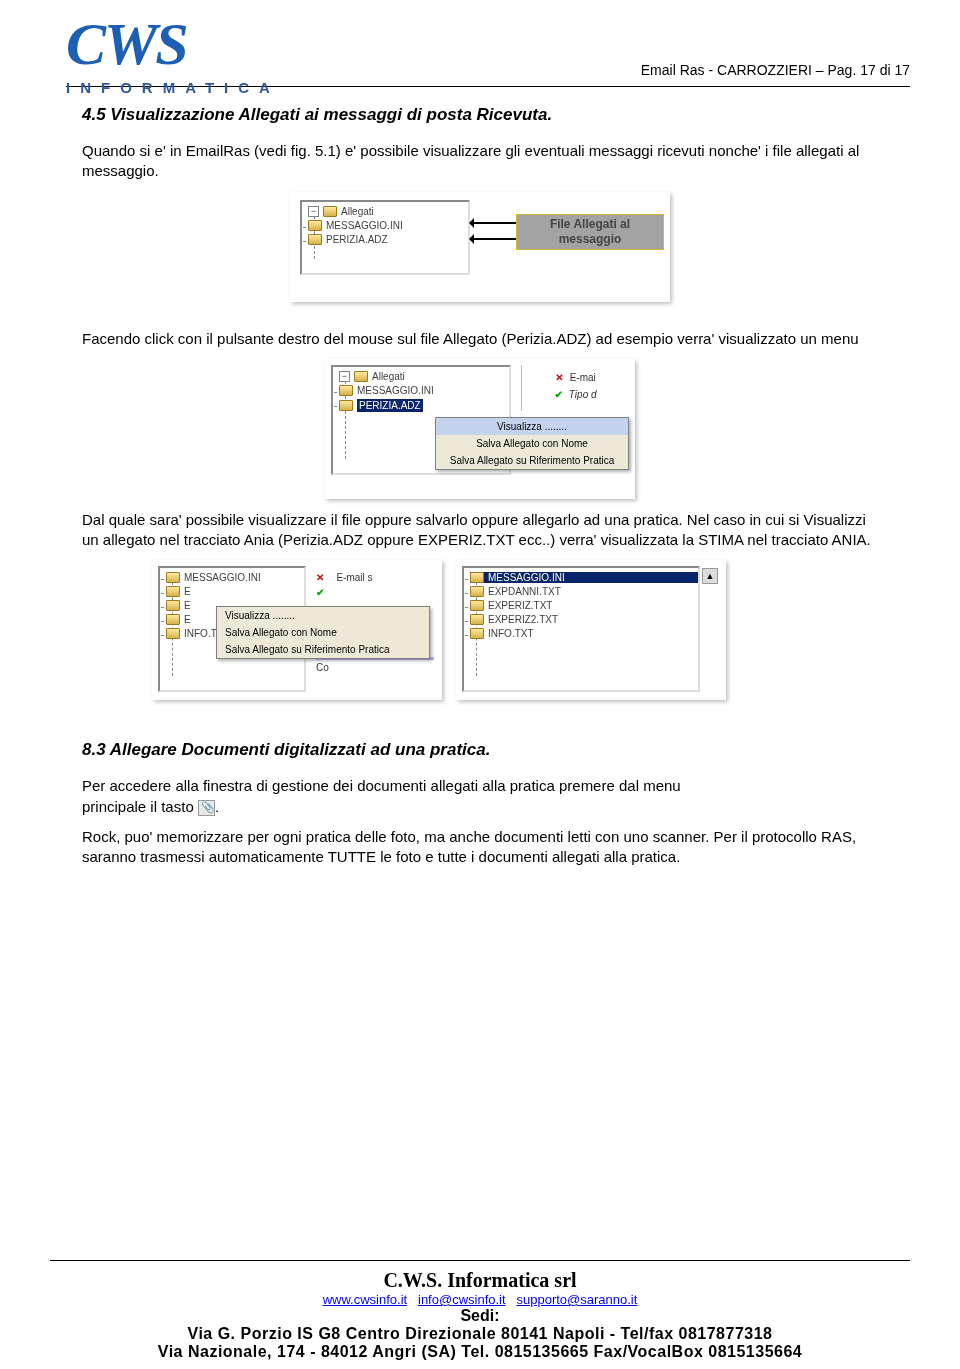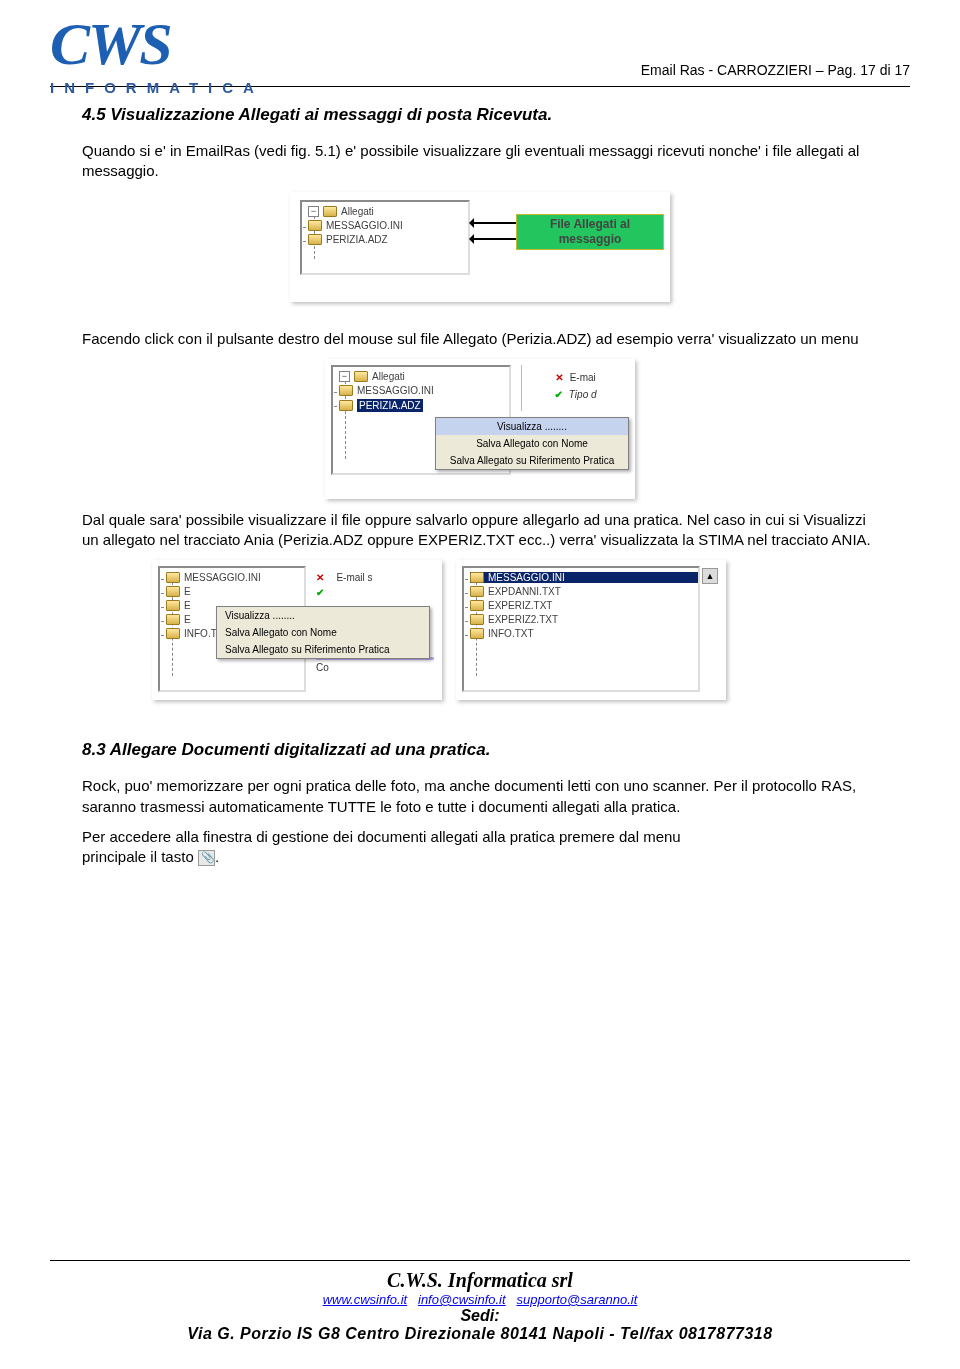--- a/index.html
+++ b/index.html
@@ -14,20 +14,21 @@
 }
 .page {
   padding: 10px 50px 0 50px;
 }
 .header {
   display: flex;
   justify-content: space-between;
   align-items: flex-end;
   border-bottom: 1px solid #000;
   padding-bottom: 6px;
+  margin-left: 16px;
 }
 .logo {
   width: 200px;
   height: 70px;
   position: relative;
 }
 .logo-cws {
   font-family: "Times New Roman", serif;
   font-size: 60px;
   font-weight: bold;
@@ -129,21 +130,21 @@
   content: "";
   position: absolute;
   left: -8px; top: -4px;
   border: 5px solid transparent;
   border-right-color: #000;
 }
 .callout {
   position: absolute;
   right: 6px; top: 22px;
   width: 148px; height: 36px;
-  background: #22c55e;
+  background: #a3a3a3;
   border: 1px solid #c9b82d;
   font-size: 12px;
   font-weight: bold;
   color: #444;
   display: flex; flex-direction: column;
   align-items: center; justify-content: center;
   line-height: 1.2;
 }
 .fig2-wrap { text-align: center; margin: 6px 0 8px 0; }
 .fig2 {
@@ -254,24 +255,23 @@
   vertical-align: middle;
   position: relative;
 }
 .clip-icon:before {
   content: "📎";
   font-size: 11px;
   position: absolute; left: 2px; top: -1px;
 }
 .footer {
   position: absolute;
-  left: 50px; right: 50px; bottom: 26px;
+  left: 50px; right: 50px; bottom: 8px;
   text-align: center;
   font-size: 13px;
-  font-style: italic;
 }
 .footer-line {
   border-top: 1px solid #000;
   margin-bottom: 8px;
 }
 .footer .title { font-weight: bold; font-family: "Times New Roman", serif; font-size: 20px; }
 .footer a { color: #0000ee; text-decoration: underline; }
 .footer .addr { font-family: Verdana, Geneva, sans-serif; font-size: 16px; font-weight: bold; letter-spacing: 0.5px; }
 .footer .sedi { font-family: Verdana, Geneva, sans-serif; font-size: 16px; font-weight: bold; }
 </style>
@@ -423,31 +423,32 @@
             </div>
           <div class="tree-child">
               <span class="folder-icon"></span>
               <span>INFO.TXT</span>
             </div>
         </div>
       </div>
     </div>
 
     <div class="h2">8.3 Allegare Documenti digitalizzati ad una pratica.</div>
-    <div class="para">Rock, puo' memorizzare per ogni pratica delle foto, ma anche documenti letti con uno scanner. Per il protocollo RAS, saranno trasmessi automaticamente TUTTE le foto e tutte i documenti allegati alla pratica.</div>
     <div class="para">
       <span>Per accedere alla finestra di gestione dei documenti allegati alla pratica premere dal menu</span><br>
       <span>principale il tasto </span><span class="clip-icon"></span><span>.</span>
     </div>
+    <div class="para">Rock, puo' memorizzare per ogni pratica delle foto, ma anche documenti letti con uno scanner. Per il protocollo RAS, saranno trasmessi automaticamente TUTTE le foto e tutte i documenti allegati alla pratica.</div>
   </div>
 </div>
 
 <div class="footer">
   <div class="footer-line"></div>
   <div class="title">C.W.S. Informatica srl</div>
   <div>
     <a href="#">www.cwsinfo.it</a> &nbsp;
     <a href="#">info@cwsinfo.it</a> &nbsp;
     <a href="#">supporto@saranno.it</a>
   </div>
   <div class="sedi">Sedi:</div>
   <div class="addr">Via G. Porzio IS G8 Centro Direzionale 80141 Napoli - Tel/fax 0817877318</div>
+  <div class="addr">Via Nazionale, 174 - 84012 Angri (SA) Tel. 0815135665  Fax/VocalBox 0815135664</div>
 </div>
 
 </body></html>

